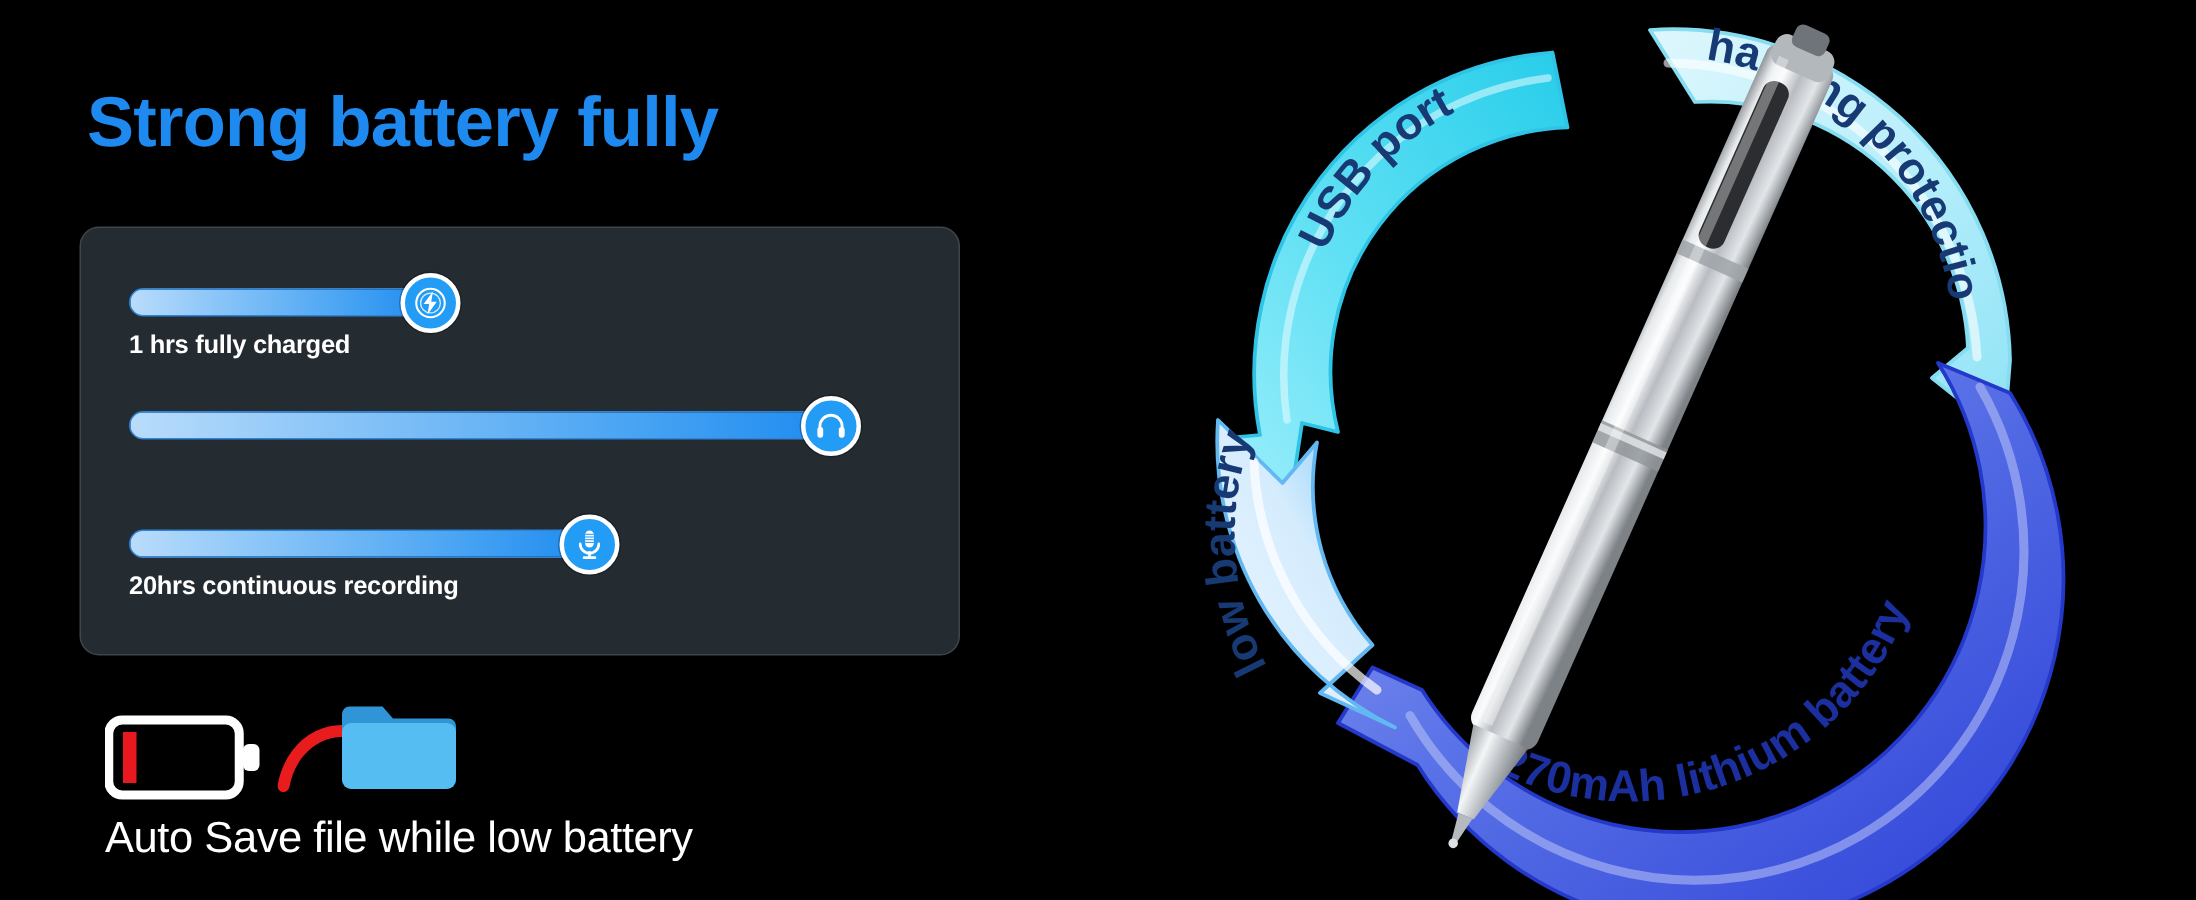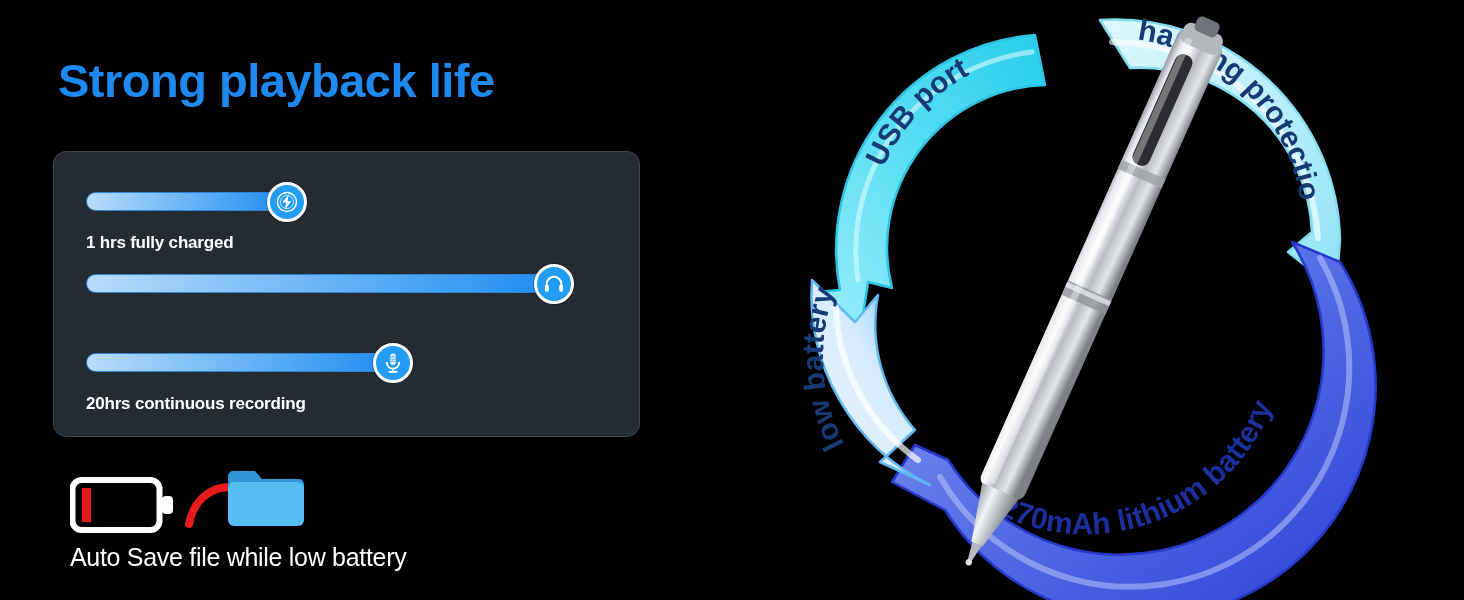--- a/index.html
+++ b/index.html
@@ -31,41 +31,41 @@
   .knob{position:absolute;top:50%;transform:translate(-50%,-50%);
         width:40px;height:40px;border-radius:50%;background:#229cf5;
         border:3px solid #ffffff;box-sizing:border-box;
         display:flex;align-items:center;justify-content:center;
         box-shadow:0 0 0 1px rgba(0,0,0,.25);}
   .r1 .knob{left:200px;}
   .r2 .knob{left:467px;}
   .r3 .knob{left:306px;}
   .knob svg{display:block;}
 
-  .slabel{margin-top:22px;color:#ffffff;font-size:17px;font-weight:bold;letter-spacing:-0.2px;
+  .slabel{margin-top:9px;color:#ffffff;font-size:17px;font-weight:bold;letter-spacing:-0.2px;
           white-space:nowrap;}
 
   
   .autosave{position:absolute;left:70px;top:468px;width:520px;height:120px;}
   .batt{position:absolute;left:0px;top:6px;}
   .arrow{position:absolute;left:115px;top:0px;}
   .folder{position:absolute;left:156px;top:-2px;}
-  .autotext{position:absolute;left:0px;top:75px;color:#ffffff;font-size:25px;
+  .autotext{position:absolute;left:0px;top:75px;color:#ffffff;font-size:29px;
             font-weight:normal;white-space:nowrap;letter-spacing:-0.3px;}
 
   
   .cycle{position:absolute;left:740px;top:-10px;width:700px;height:620px;}
   .cycle svg{display:block;}
 </style>
 </head>
 <body>
 
 <div class="stage">
 
-  <div class="title">Strong playback life</div>
+  <div class="title">Strong battery fully</div>
 
   <div class="panel">
 
     <div class="srow r1">
       <div class="track">
         <div class="knob">
           <svg width="26" height="26" viewBox="0 0 26 26">
             <circle cx="13" cy="13" r="9.5" fill="none" stroke="#ffffff" stroke-width="1.4"></circle>
             <circle cx="13" cy="13" r="6.6" fill="none" stroke="#ffffff" stroke-width="0.9" opacity=".8"></circle>
             <path d="M14.6 5.4 L8.4 13.6 L12.1 13.6 L11.0 20.6 L17.2 12.2 L13.5 12.2 Z" fill="#ffffff"></path>

